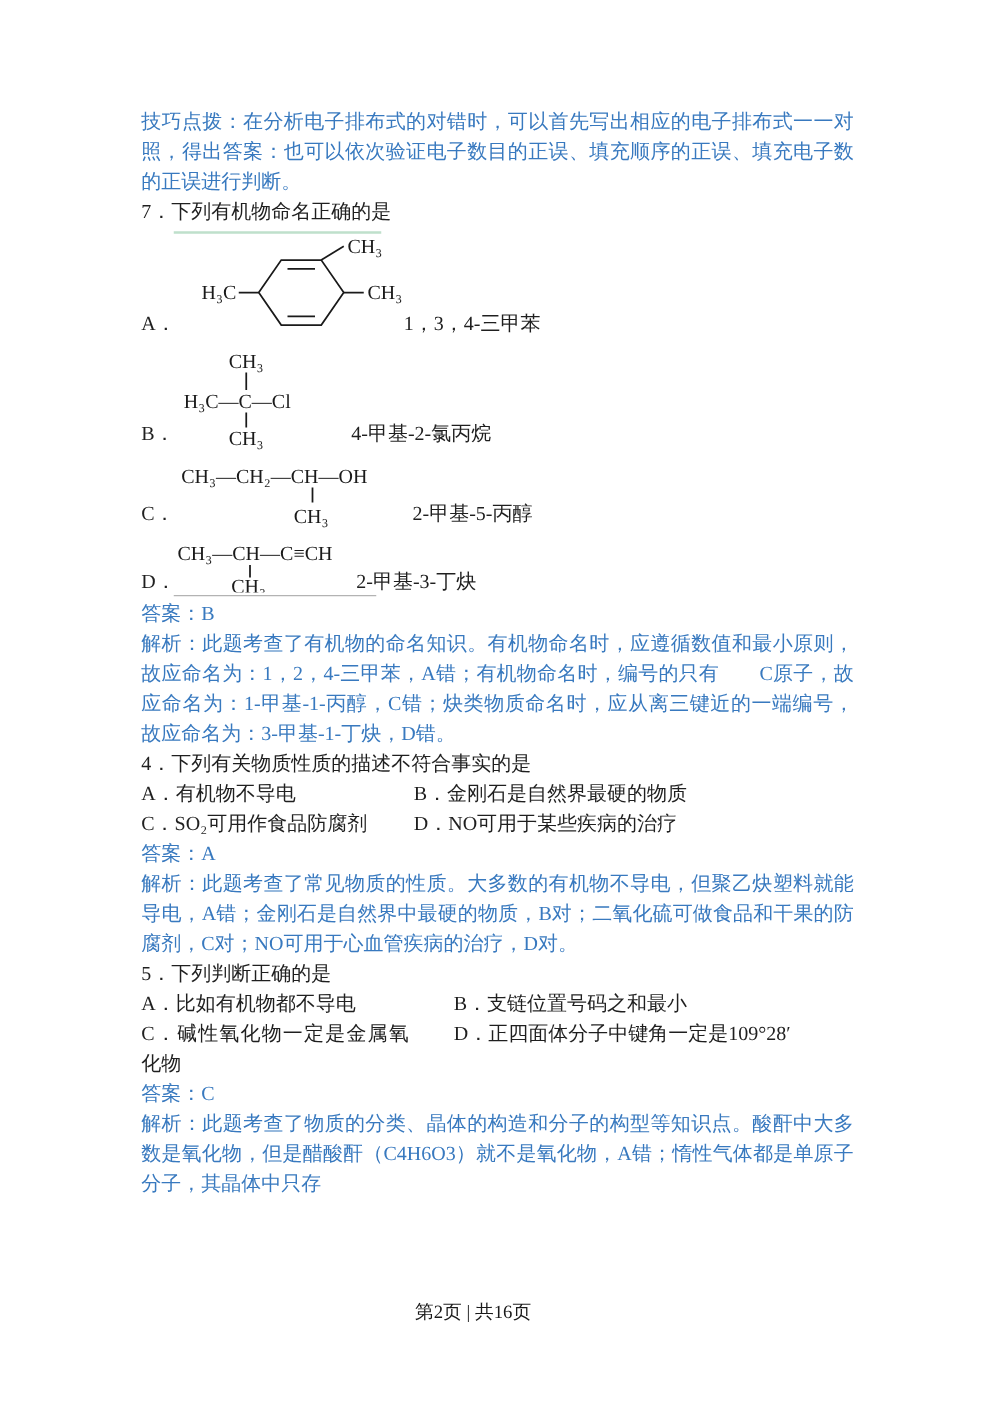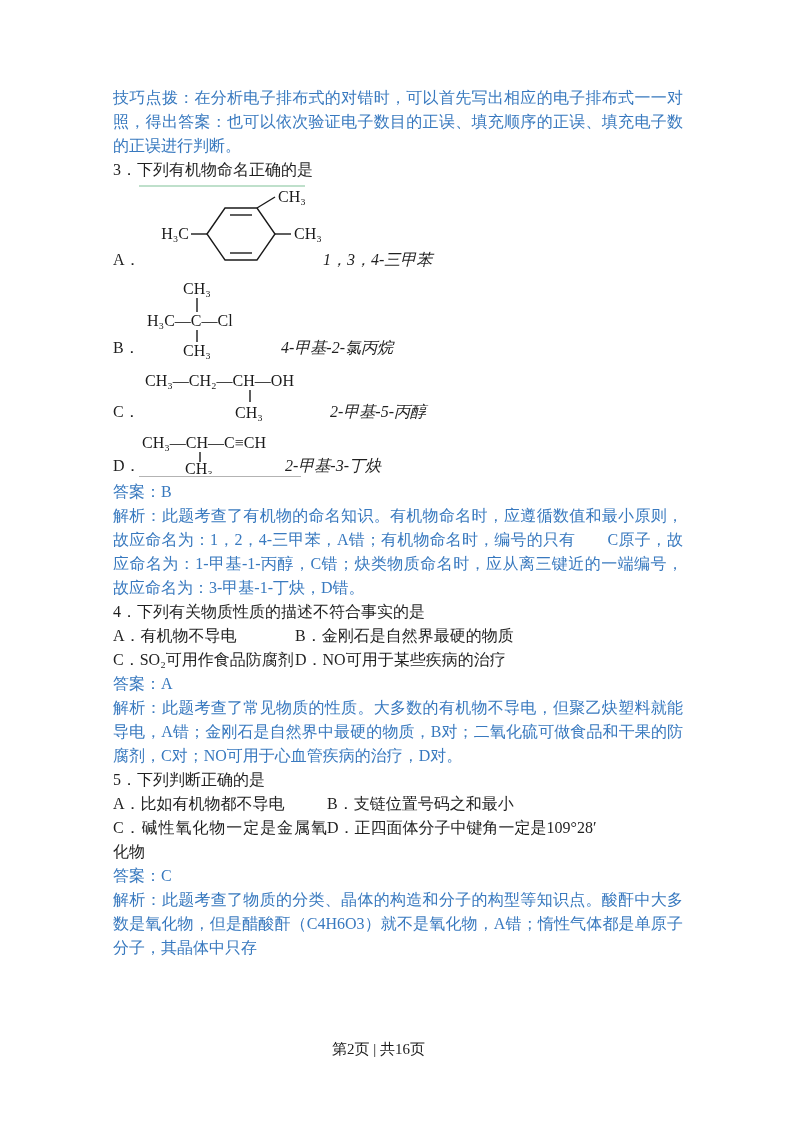--- a/index.html
+++ b/index.html
@@ -13,31 +13,31 @@
     width:793px;height:1122px;background:#ffffff;position:relative;
     font-family:"Liberation Serif","DejaVu Serif",serif;
     color:var(--text_black);
   }
   .content{
     position:absolute;left:113px;top:86px;width:570px;
     font-size:16px;line-height:24px;text-align:justify;
   }
   p{margin:0;padding:0;}
   .blue{color:var(--accent_blue);}
-  .opt-row{display:flex;line-height:24px;}
+  .opt-row{display:flex;line-height:24px;gap:36px;}
   .opt-col-q4{width:182px;flex:0 0 182px;}
   .opt-col-q5{width:214px;flex:0 0 214px;}
   .green-rule{height:2px;background:var(--green_rule);width:166px;margin:3px 0 1px 26px;}
   .struct-row{position:relative;}
   .struct-row.row-a{height:84px;margin-bottom:8px;}
   .struct-row.row-b{height:80px;margin-bottom:8px;}
   .struct-row.row-c{height:56px;margin-bottom:8px;}
   .struct-row.row-d{height:46px;margin-bottom:2px;}
   .opt-letter{position:absolute;left:0;bottom:0;}
-  .struct-name{position:absolute;bottom:0;font-style:italic;}
+  .struct-name{position:absolute;bottom:0;}
   .row-a .struct-name{left:210px;}
   .row-b .struct-name{left:168px;}
   .row-c .struct-name{left:217px;}
   .row-d .struct-name{left:172px;}
   .struct-svg{position:absolute;top:0;}
   .row-a .struct-svg{left:26px;}
   .row-b .struct-svg{left:32px;}
   .row-c .struct-svg{left:30px;}
   .row-d .struct-svg{left:27px;}
   .struct-svg text{
@@ -51,21 +51,21 @@
     font-size:15px;color:#1a1a1a;
   }
 </style>
 </head>
 <body>
 
 <div class="content">
 
   <p class="blue">技巧点拨：在分析电子排布式的对错时，可以首先写出相应的电子排布式一一对照，得出答案：也可以依次验证电子数目的正误、填充顺序的正误、填充电子数的正误进行判断。</p>
 
-  <p>3．下列有机物命名正确的是</p>
+  <p>7．下列有机物命名正确的是</p>
 
   <div class="green-rule"></div>
 
   <div class="struct-row row-a">
     <span class="opt-letter">A．</span>
     <svg class="struct-svg" width="215" height="84" viewBox="0 0 215 84">
       <polygon points="68,46 86,20 118,20 136,46 118,72 86,72"></polygon>
       <line x1="91" y1="27" x2="113" y2="27"></line>
       <line x1="91" y1="65" x2="113" y2="65"></line>
       <line x1="68" y1="46" x2="52" y2="46"></line>

